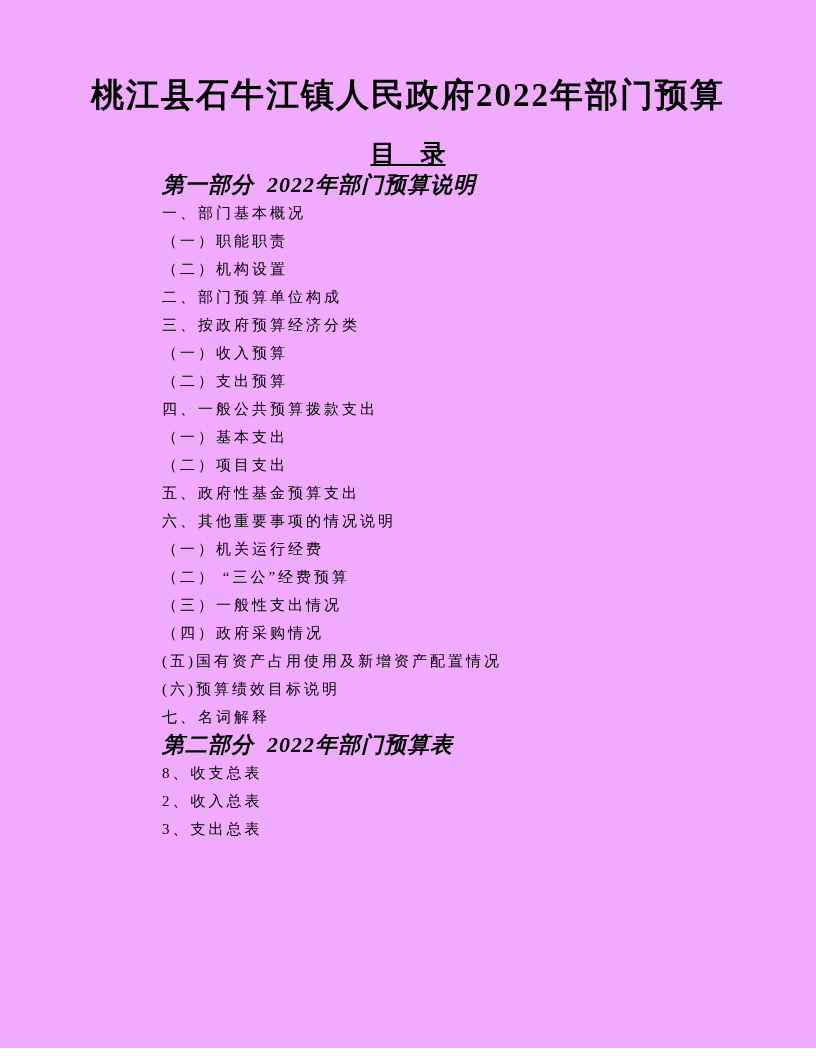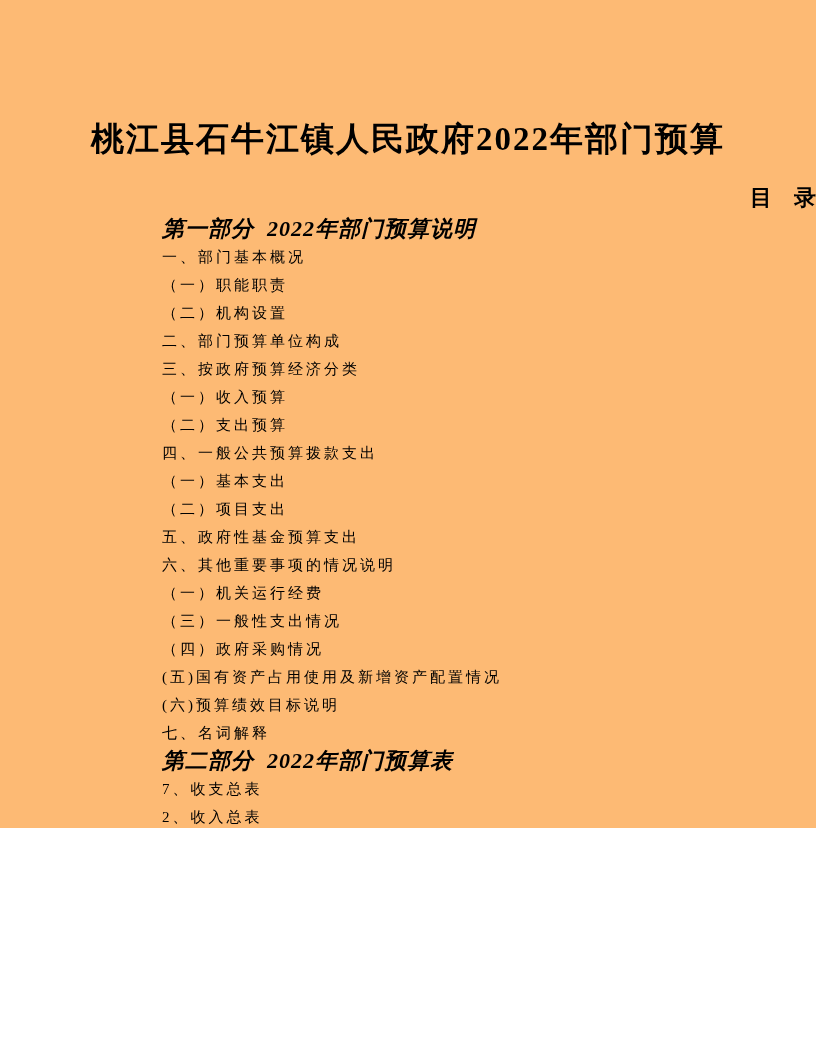--- a/index.html
+++ b/index.html
@@ -3,48 +3,49 @@
 <meta charset="utf-8">
 <style>
   html, body {
     margin: 0;
     padding: 0;
     background: #ffffff;
   }
   .page {
     position: relative;
     width: 816px;
-    height: 828px;
+    height: 1048px;
     margin: 0 auto;
-    background: #fdba74;
+    background: #f0abfc;
     color: #000000;
     font-family: "Liberation Serif", "DejaVu Serif", serif;
     box-sizing: border-box;
-    padding-top: 116px;
+    padding-top: 72px;
     overflow: hidden;
   }
   .doc-title {
     margin: 0;
     text-align: center;
     font-size: 33px;
     font-weight: bold;
     line-height: 47px;
     letter-spacing: 2px;
   }
   .title-line {
     display: block;
     white-space: pre;
   }
   .toc-heading {
     margin-top: 20px;
-    text-align: right;
-    font-size: 22px;
+    text-align: center;
+    font-size: 25px;
     font-weight: bold;
     line-height: 30px;
     white-space: pre;
+    text-decoration: underline;
   }
   .toc {
     margin-top: 2px;
     padding-left: 162px;
     padding-right: 60px;
   }
   .toc-line {
     font-size: 15px;
     line-height: 28px;
     letter-spacing: 3px;
@@ -91,33 +92,34 @@
       <div class="toc-line">（一）基本支出</div>
 
       <div class="toc-line">（二）项目支出</div>
 
       <div class="toc-line">五、政府性基金预算支出</div>
 
       <div class="toc-line">六、其他重要事项的情况说明</div>
 
       <div class="toc-line">（一）机关运行经费</div>
 
+      <div class="toc-line">（二） “三公”经费预算</div>
 
       <div class="toc-line">（三）一般性支出情况</div>
 
       <div class="toc-line">（四）政府采购情况</div>
 
       <div class="toc-line">(五)国有资产占用使用及新增资产配置情况</div>
 
       <div class="toc-line">(六)预算绩效目标说明</div>
 
       <div class="toc-line">七、名词解释</div>
 
       <div class="toc-line bold">第二部分  2022年部门预算表</div>
 
-      <div class="toc-line">7、收支总表</div>
+      <div class="toc-line">8、收支总表</div>
 
       <div class="toc-line">2、收入总表</div>
 
       <div class="toc-line">3、支出总表</div>
 
     </div>
 </div>
 
 </body></html>

